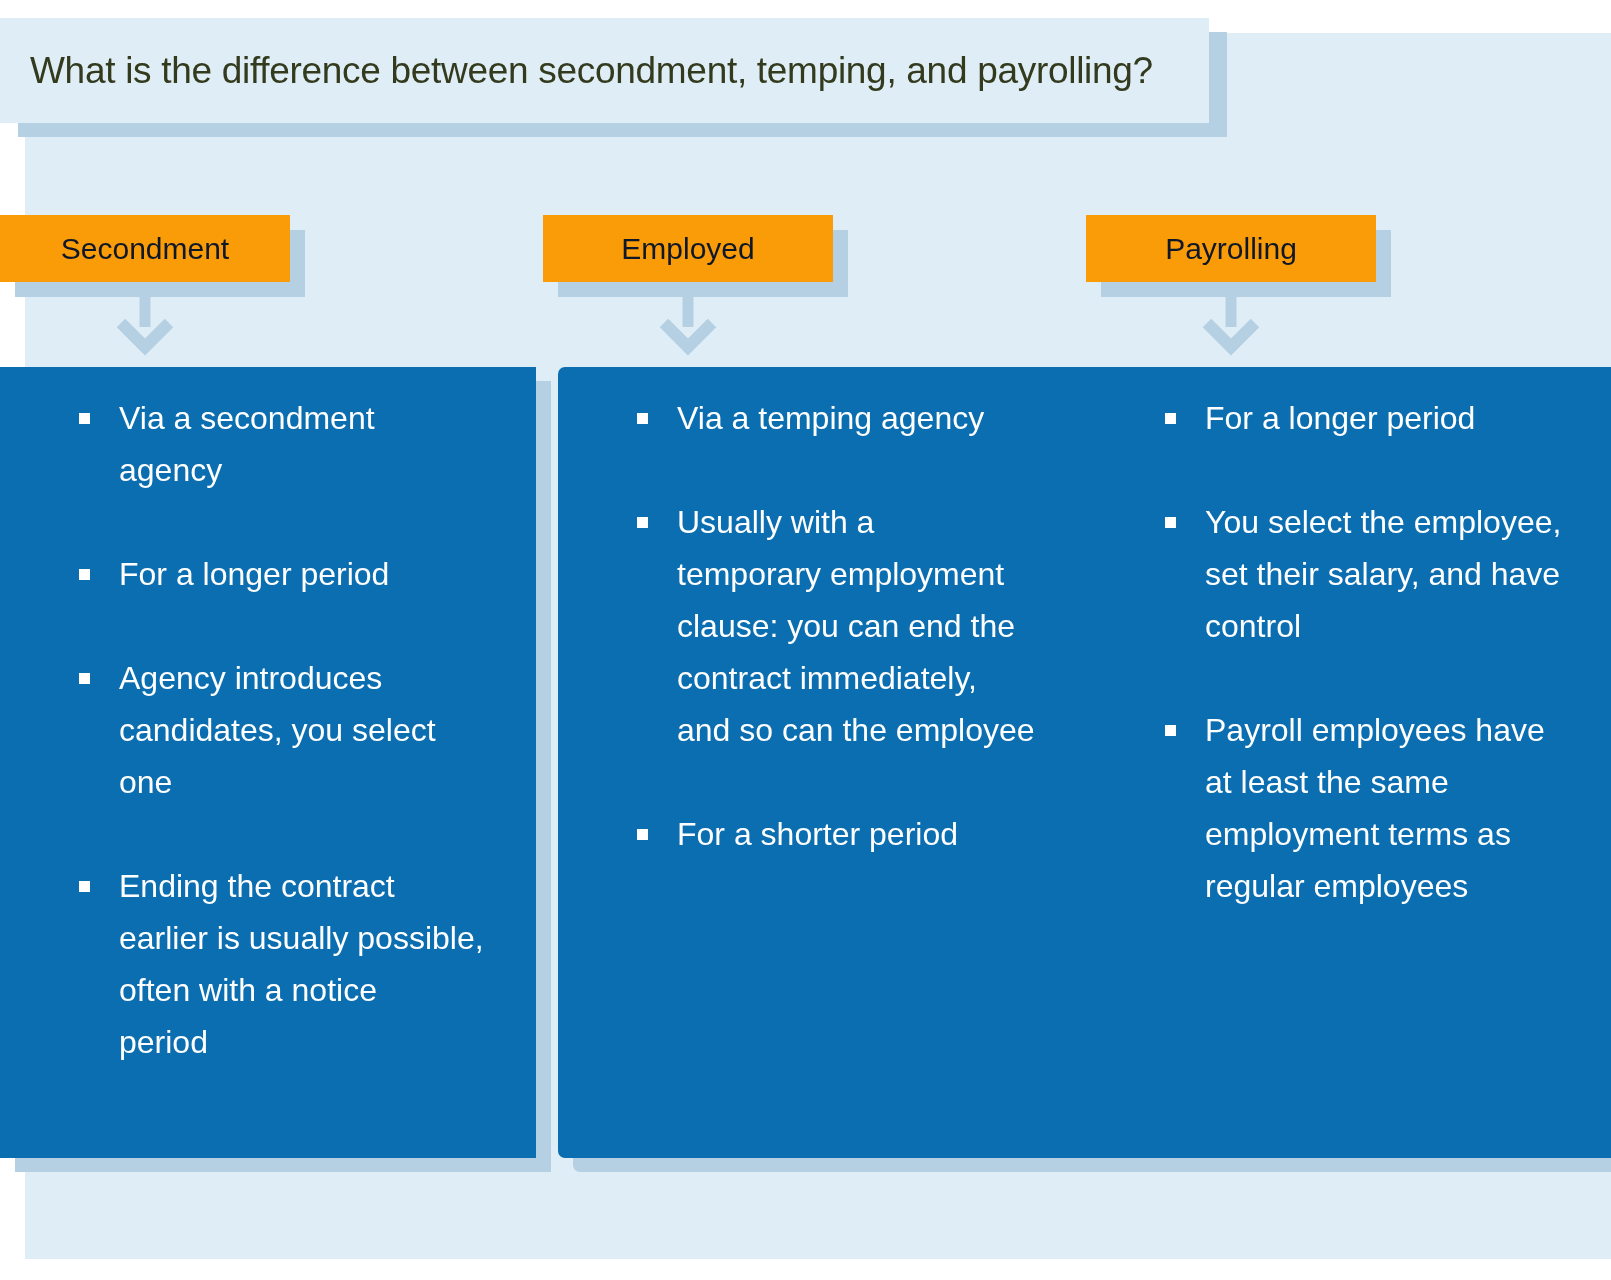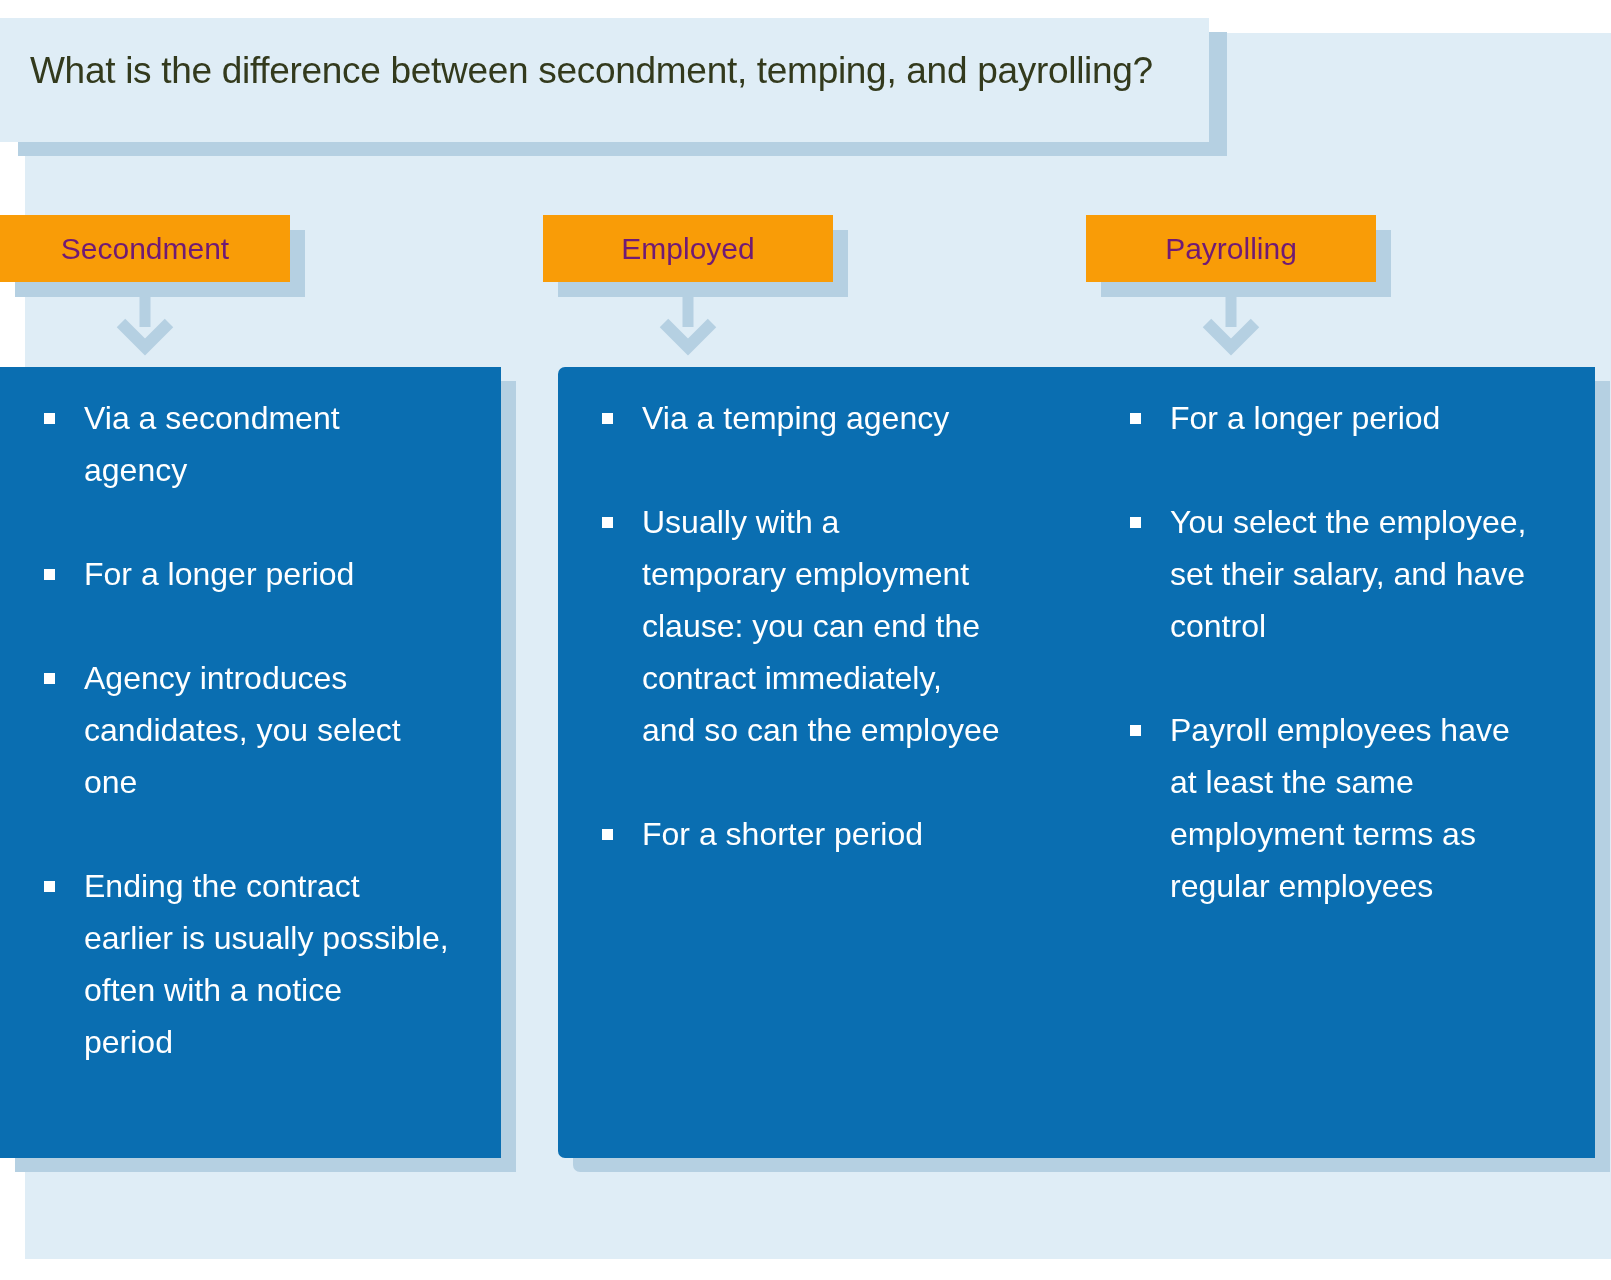--- a/index.html
+++ b/index.html
@@ -8,55 +8,56 @@
     background:#ffffff;
     font-family:"Liberation Sans", sans-serif;
   }
   
   .panel{
     position:absolute;left:25px;top:33px;width:1586px;height:1226px;
     background:#dfedf6;
   }
   
   .title-box{
-    position:absolute;left:0;top:18px;width:1209px;height:124px;
+    position:absolute;left:0;top:18px;width:1209px;height:105px;
     background:#dfedf6;
     box-shadow:18px 14px 0 0 #b5d0e2;
   }
   .title-box h1{
     margin:0;padding:0 10px 0 30px;
     font-size:37px;font-weight:400;letter-spacing:-0.3px;
     line-height:105px;white-space:nowrap;
     color:#333a1d;
   }
   
   .col-header{
     position:absolute;top:215px;height:67px;width:290px;
     background:#f99c07;
     box-shadow:15px 15px 0 0 #b5d0e2;
     text-align:center;
   }
   .col-header span{
-    font-size:30px;line-height:67px;color:#701a75;
+    font-size:30px;line-height:67px;color:#0f172a;
   }
   .hdr-1{left:0;}
   .hdr-2{left:543px;}
   .hdr-3{left:1086px;}
   
   .arrow{
     position:absolute;top:283px;width:64px;height:76px;
   }
   .arr-1{left:113px;}
   .arr-2{left:656px;}
   .arr-3{left:1199px;}
   
   .card{
     position:absolute;top:367px;height:791px;
     background:#0a6eb1;
     box-shadow:15px 14px 0 0 #b5d0e2;
+    padding-left:35px;
   }
   .card-1{left:0;width:501px;}
   .card-2{left:558px;width:582px;border-radius:7px;}
   .card-3{left:1086px;width:509px;}
   .card ul{
     list-style:none;margin:0;padding:25px 6px 0 0;
   }
   .card li{
     position:relative;
     padding-left:84px;

